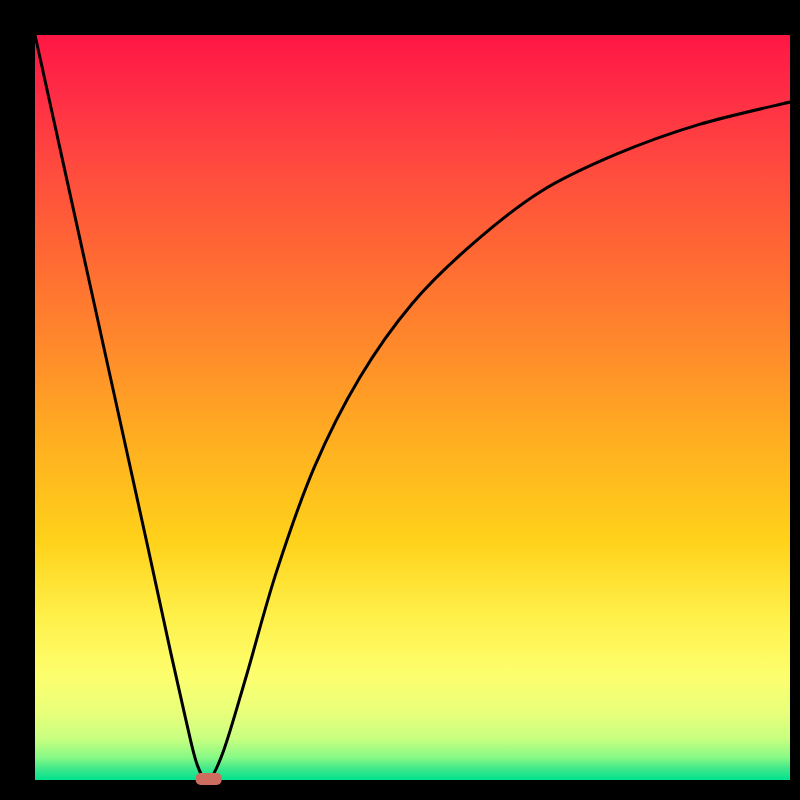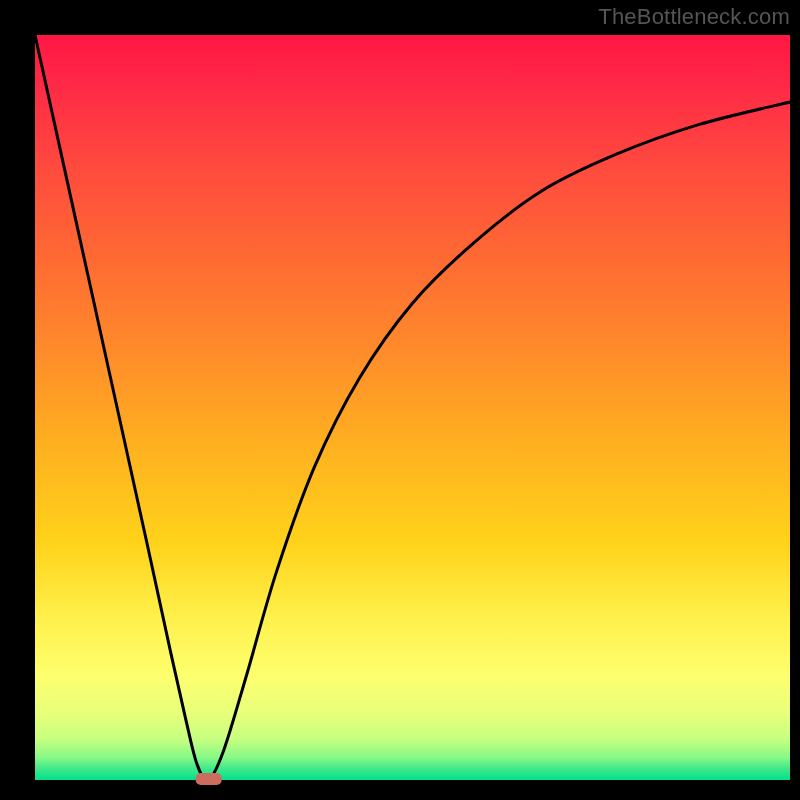--- a/index.html
+++ b/index.html
@@ -28,21 +28,20 @@
   svg {
     position: absolute;
     top: 0;
     left: 0;
   }
 </style>
 </head>
 <body>
 <div class="frame">
 
-<div class="attribution">TheBottleneck.com</div>
 
 <svg id="chart-svg" width="800" height="800" viewBox="0 0 800 800">
   <defs>
     <linearGradient id="bg-grad" x1="0" y1="0" x2="0" y2="1">
           <stop offset="0%" stop-color="#ff1744"></stop>
           <stop offset="7.000000000000001%" stop-color="#ff2a46"></stop>
           <stop offset="18%" stop-color="#ff4b3e"></stop>
           <stop offset="30%" stop-color="#ff6a33"></stop>
           <stop offset="42%" stop-color="#ff8a2b"></stop>
           <stop offset="55.00000000000001%" stop-color="#ffb020"></stop>

